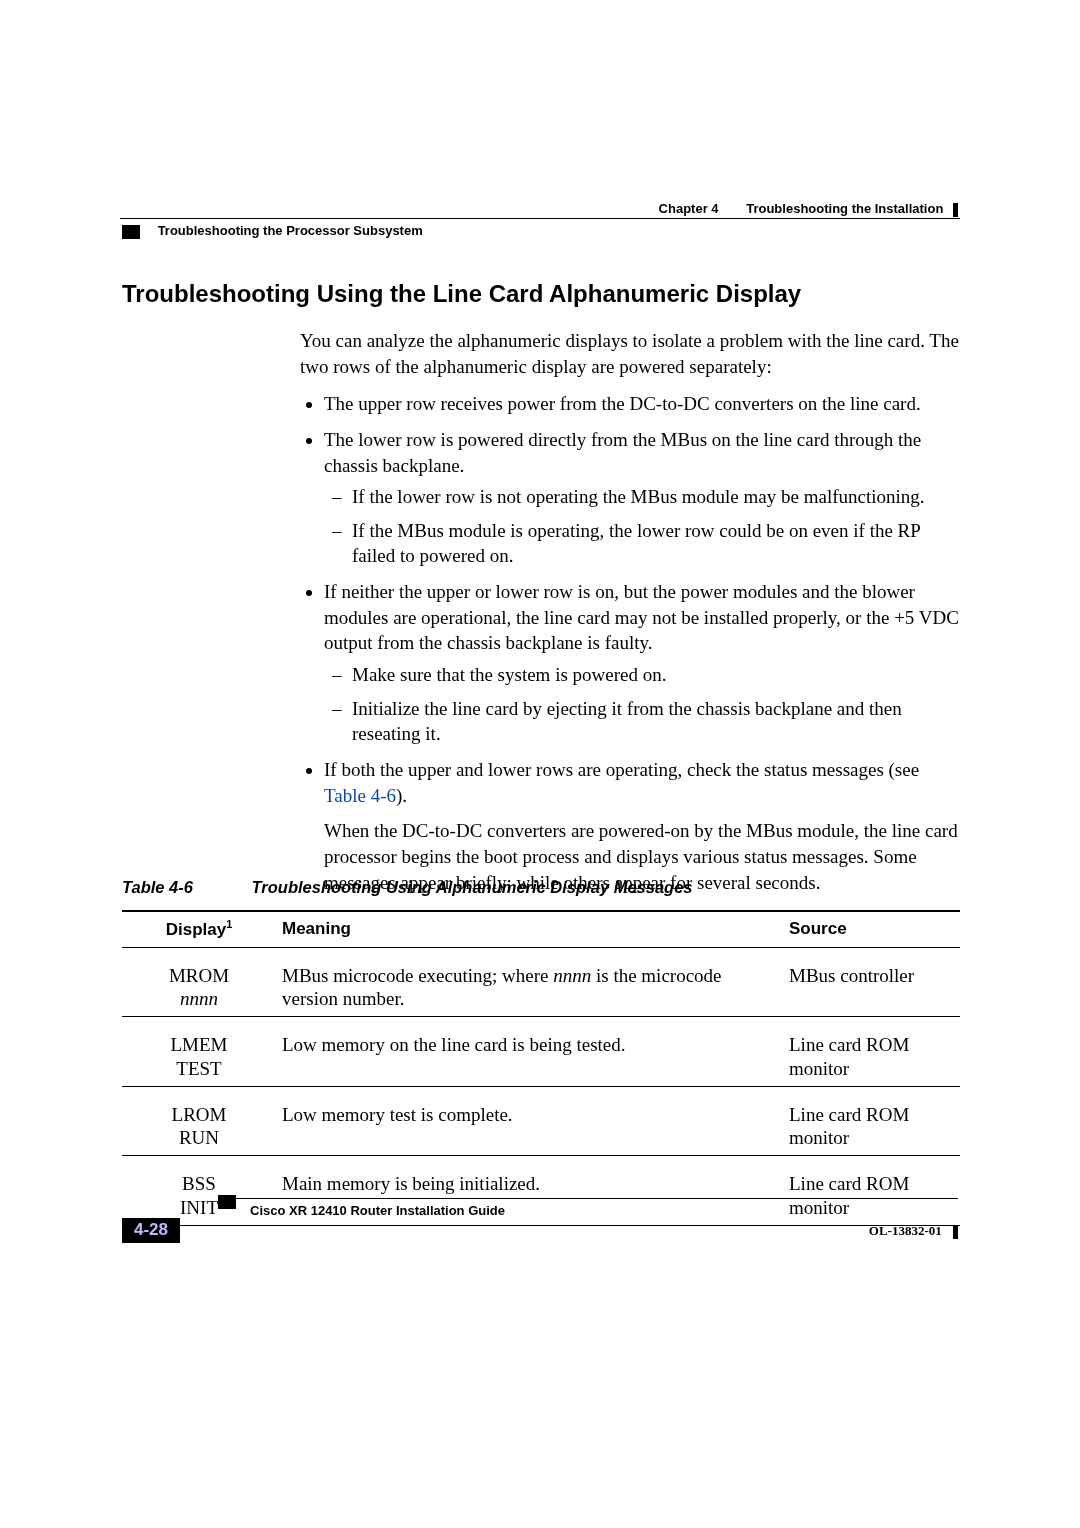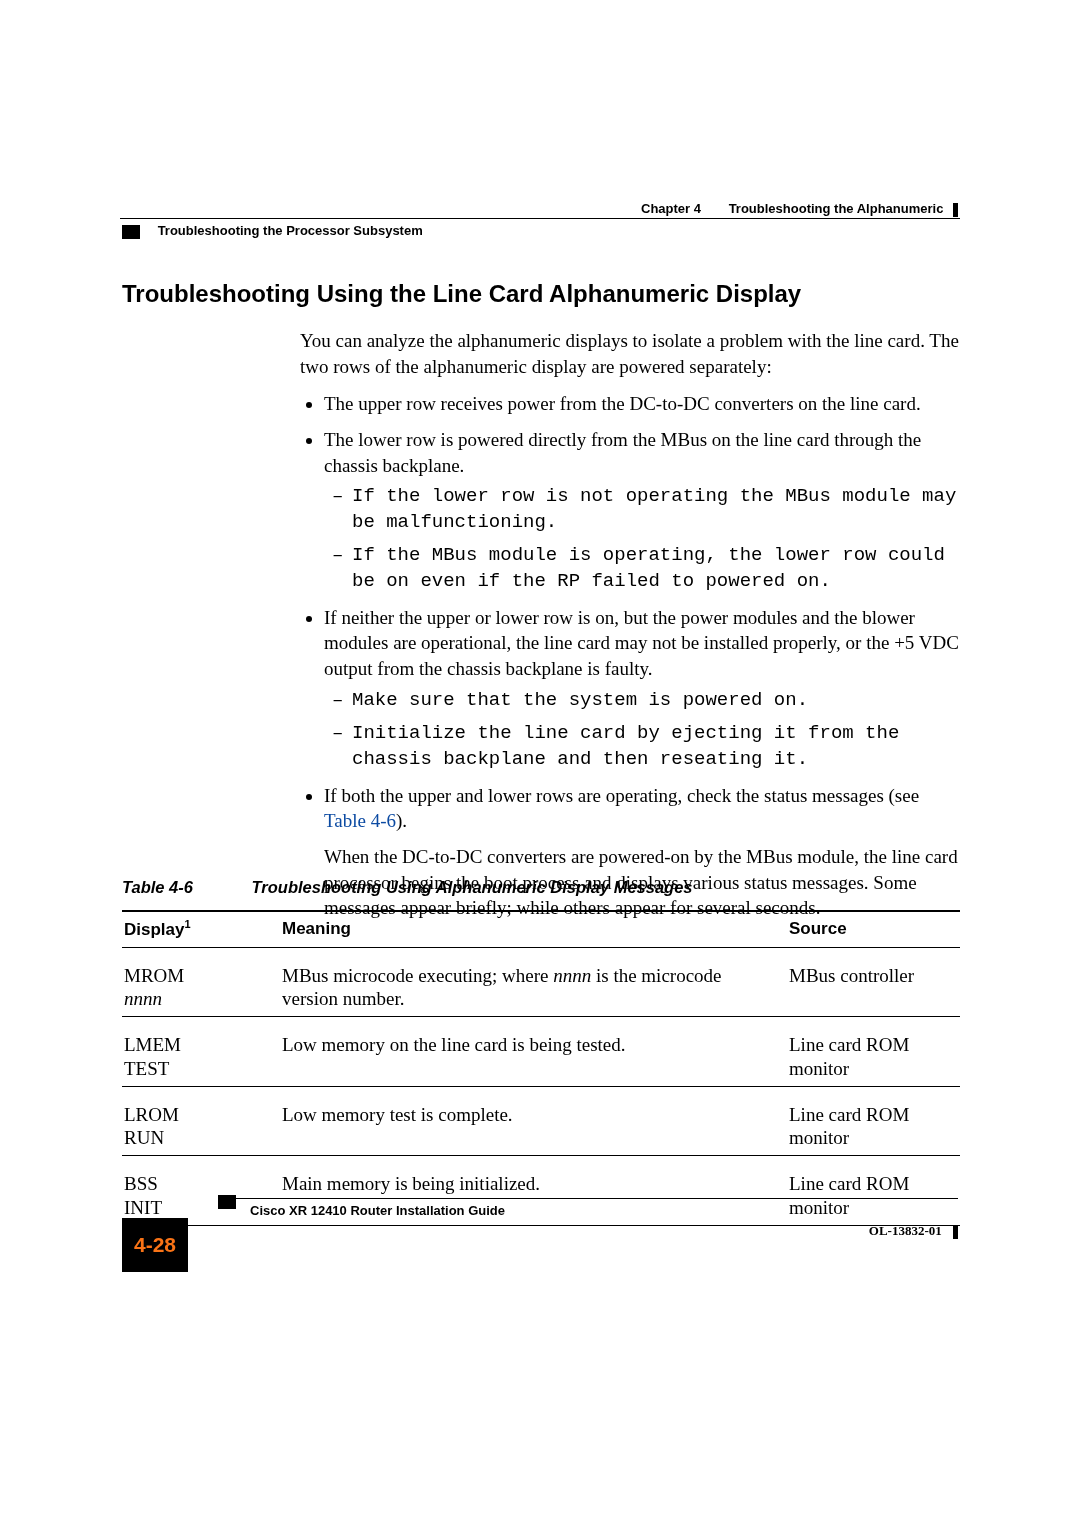--- a/index.html
+++ b/index.html
@@ -65,21 +65,21 @@
   }
   .body {
     position: absolute;
     top: 322px;
     left: 300px;
     width: 660px;
   }
   .body p { margin: 6px 0 12px 0; }
   ul.b1 { margin: 0 0 0 0; padding-left: 24px; }
   ul.b1 > li { margin-bottom: 10px; list-style: disc; }
-  ul.b2 { margin: 6px 0 0 0; padding-left: 28px; font-family: Liberation Mono, monospace; }
+  ul.b2 { margin: 6px 0 0 0; padding-left: 28px; }
   ul.b2 > li { list-style: none; position: relative; margin-bottom: 8px; }
   ul.b2 > li::before {
     content: "–";
     position: absolute;
     left: -20px;
   }
   .link { color: #0b4aa2; }
   .ital { font-style: italic; }
   
   .tcap {
@@ -109,21 +109,21 @@
     border-bottom: 1px solid #000;
     padding: 5px 6px 5px 2px;
     font-size: 17px;
   }
   table.msg td {
     border-bottom: 1px solid #000;
     padding: 16px 6px 5px 2px;
     vertical-align: top;
     line-height: 1.25;
   }
-  table.msg th:nth-child(1), table.msg td:nth-child(1) { width: 150px; }
+  table.msg th:nth-child(1), table.msg td:nth-child(1) { width: 150px; text-align: center; }
   table.msg th:nth-child(3), table.msg td:nth-child(3) { width: 165px; }
   table.msg .l2 { display: block; }
   sup { font-size: 11px; }
   
   .ftr-rule {
     position: absolute;
     left: 232px;
     top: 1198px;
     width: 726px;
     border-top: 1px solid #000;
@@ -142,25 +142,25 @@
     left: 218px;
     top: 1195px;
     width: 18px; height: 14px;
     background: #000;
   }
   .page-num {
     position: absolute;
     left: 122px;
     top: 1218px;
     background: #000;
-    color: #f97316;
-    font-family: Arial, Helvetica, sans-serif;
-    font-weight: bold;
-    font-size: 21px;
-    padding: 13px 12px;
+    color: #c4b5fd;
+    font-family: Arial, Helvetica, sans-serif;
+    font-weight: bold;
+    font-size: 17px;
+    padding: 1px 12px;
   }
   .doc-id {
     position: absolute;
     right: 122px;
     top: 1222px;
     font-family: Liberation Serif, serif;
     font-weight: bold;
     font-size: 13px;
   }
   .doc-id .bar {
@@ -169,21 +169,21 @@
     background: #000;
     vertical-align: middle;
     margin-left: 8px;
   }
 </style>
 </head>
 <body>
 
 <div class="hdr-right">
   <span class="chap">Chapter 4</span>
-  <span>Troubleshooting the Alphanumeric</span>
+  <span>Troubleshooting the Installation</span>
   <span class="bar"></span>
 </div>
 <div class="hrule"></div>
 <div class="hdr-left">
   <span class="blk"></span>
   <span>Troubleshooting the Processor Subsystem</span>
 </div>
 
 <h2 class="section">Troubleshooting Using the Line Card Alphanumeric Display</h2>
 

